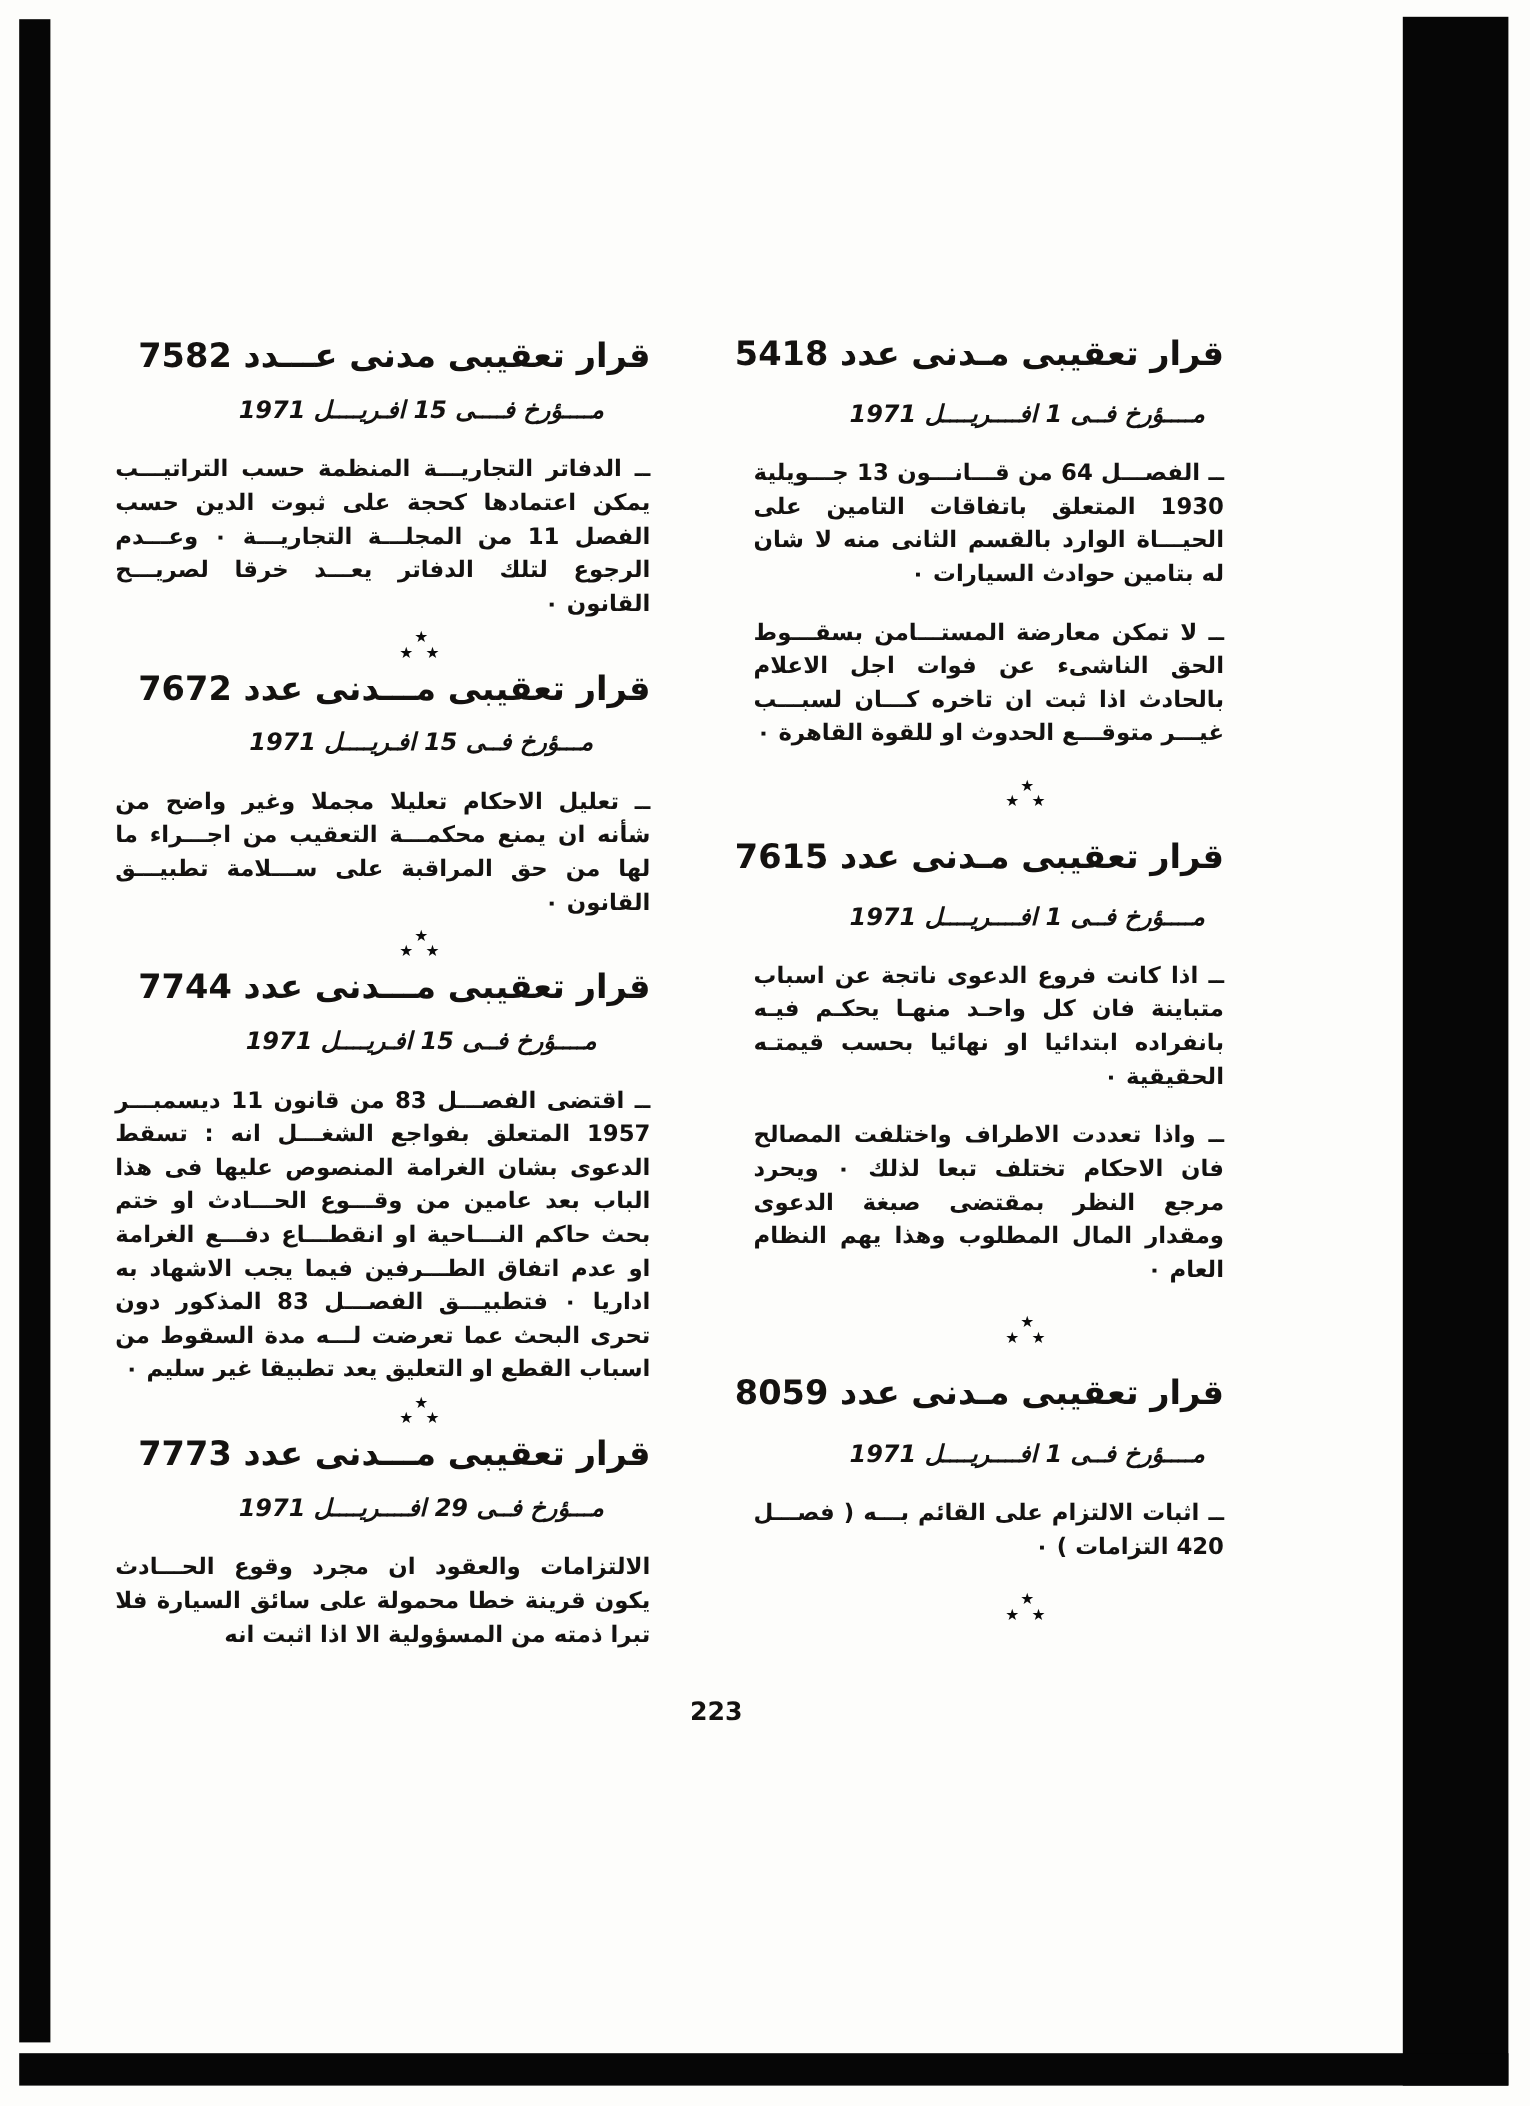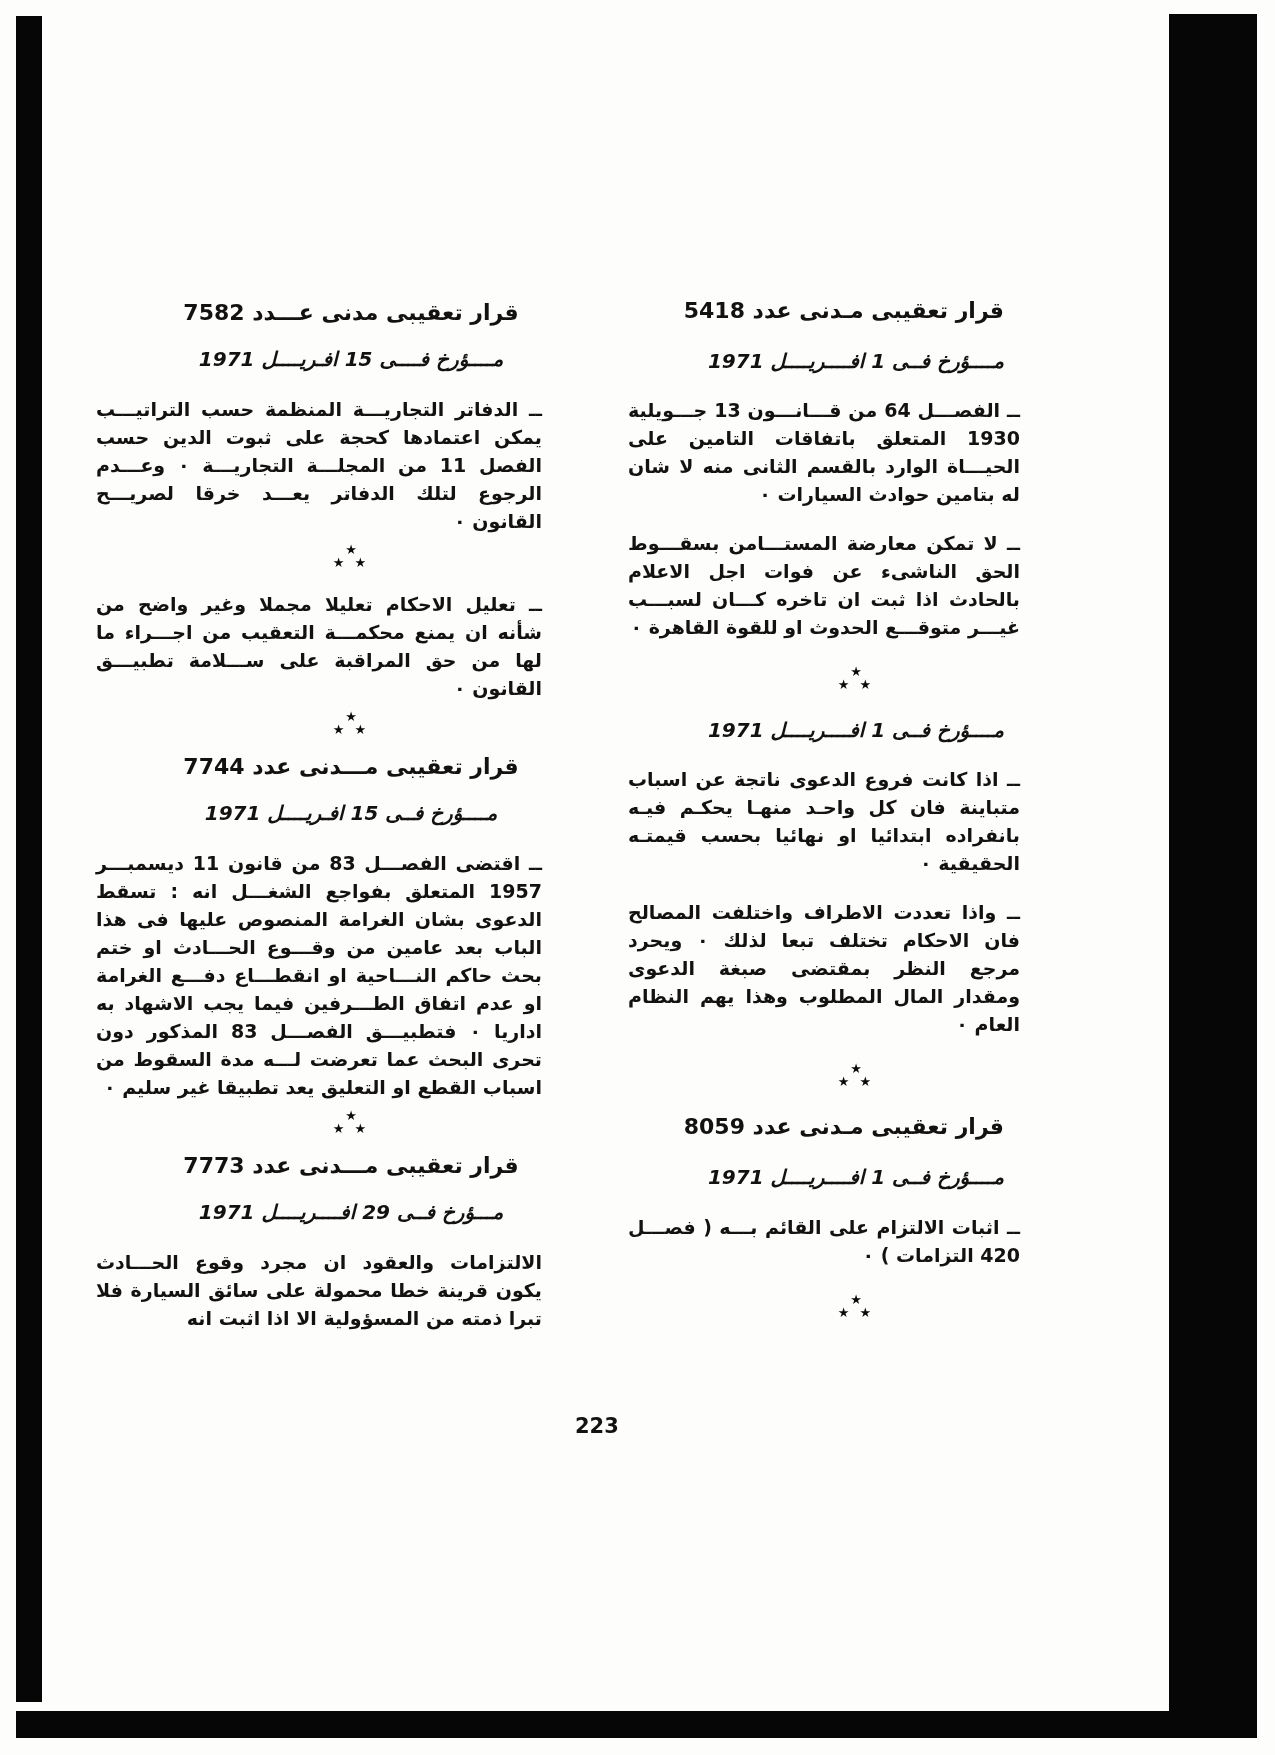--- a/index.html
+++ b/index.html
@@ -16,21 +16,21 @@
   .bar-bottom { left:16px;   top:1711px; width:1241px; height:27px; }
 
   
   .col { position:absolute; direction:rtl; }
   .col-right { left:628px; top:280px; width:392px; }
   .col-left  { left:96px;  top:282px; width:446px; }
 
   .entry { margin:0; }
   .head { margin-left:64px; text-align:center; }
   .title {
-    margin:16px; font-size:22px; line-height:30px; font-weight:700;
+    margin:0; font-size:28px; line-height:30px; font-weight:700;
     white-space:nowrap;
   }
   .date  { margin:0; font-size:20px; line-height:30px; font-weight:700; white-space:nowrap;font-style:italic; }
   .col-right .date { margin-top:20px; }
   .col-left  .date { margin-top:14px; }
 
   .body { }
   .col-right .body { margin-top:20px; }
   .col-left  .body { margin-top:12px; }
   .bullet {
@@ -70,20 +70,21 @@
             <p class="bullet">ــ الفصـــل 64 من قـــانـــون 13 جـــويلية 1930 المتعلق باتفاقات التامين على الحيـــاة الوارد بالقسم الثانى منه لا شان له بتامين حوادث السيارات ٠</p>
             <p class="bullet">ــ لا تمكن معارضة المستـــامن بسقـــوط الحق الناشىء عن فوات اجل الاعلام بالحادث اذا ثبت ان تاخره كـــان لسبـــب غيـــر متوقـــع الحدوث او للقوة القاهرة ٠</p>
           </div>
         </section>
         <div class="stars">
           <span class="star-row top">★</span>
           <span class="star-row bottom">★ ★</span>
         </div>
         <section class="entry">
           <div class="head">
+            <h3 class="title">قرار تعقيبى مـدنى عدد 7615</h3>
             <div class="date">مــــؤرخ فــى 1 افــــريــــل 1971</div>
           </div>
           <div class="body">
             <p class="bullet">ــ اذا كانت فروع الدعوى ناتجة عن اسباب متباينة فان كل واحـد منهـا يحكـم فيـه بانفراده ابتدائيا او نهائيا بحسب قيمتـه الحقيقية ٠</p>
             <p class="bullet">ــ واذا تعددت الاطراف واختلفت المصالح فان الاحكام تختلف تبعا لذلك ٠ ويحرد مرجع النظر بمقتضى صبغة الدعوى ومقدار المال المطلوب وهذا يهم النظام العام ٠</p>
           </div>
         </section>
         <div class="stars">
           <span class="star-row top">★</span>
           <span class="star-row bottom">★ ★</span>
@@ -110,20 +111,24 @@
           </div>
           <div class="body">
             <p class="bullet">ــ الدفاتر التجاريـــة المنظمة حسب التراتيـــب يمكن اعتمادها كحجة على ثبوت الدين حسب الفصل 11 من المجلـــة التجاريـــة ٠ وعـــدم الرجوع لتلك الدفاتر يعـــد خرقا لصريـــح القانون ٠</p>
           </div>
         </section>
         <div class="stars">
           <span class="star-row top">★</span>
           <span class="star-row bottom">★ ★</span>
         </div>
         <section class="entry">
+          <div class="head">
+            <h3 class="title">قرار تعقيبى مـــدنى عدد 7672</h3>
+            <div class="date">مـــؤرخ فــى 15 افـريــــل 1971</div>
+          </div>
           <div class="body">
             <p class="bullet">ــ تعليل الاحكام تعليلا مجملا وغير واضح من شأنه ان يمنع محكمـــة التعقيب من اجـــراء ما لها من حق المراقبة على ســـلامة تطبيـــق القانون ٠</p>
           </div>
         </section>
         <div class="stars">
           <span class="star-row top">★</span>
           <span class="star-row bottom">★ ★</span>
         </div>
         <section class="entry">
           <div class="head">

